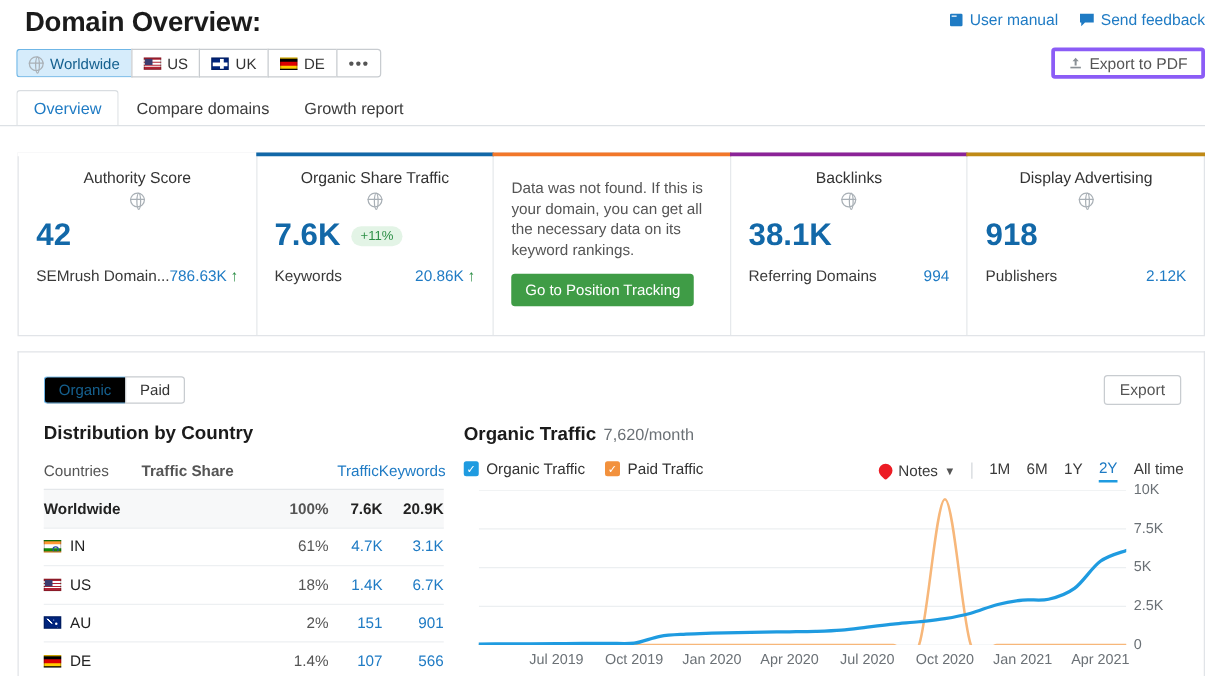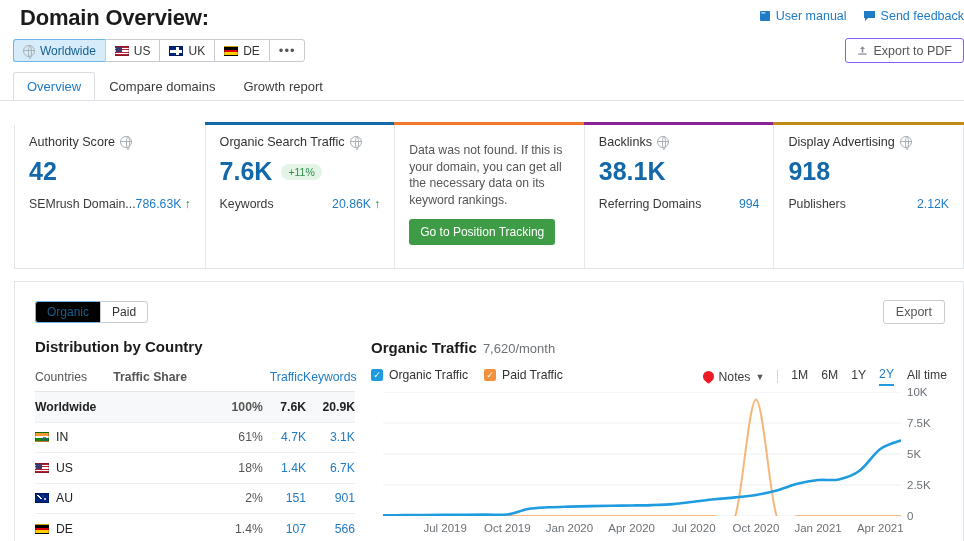--- a/index.html
+++ b/index.html
@@ -41,29 +41,29 @@
   .f-au::after { content:""; position:absolute; right:2px; top:4px; width:2px; height:2px; background:#fff; border-radius:50%;
       box-shadow: -2px -3px 0 -.6px #fff, 1px 3px 0 -.7px #fff; }
   .dots { letter-spacing: 1px; font-size: 13px; line-height: 8px; color:#555; }
 
   .tabs { position: absolute; left: 13px; top: 72px; display: flex; align-items: flex-end; }
   .tab { padding: 6px 13px 7px; font-size: 13px; color: #3b3b3b; cursor: pointer; border: 1px solid transparent; border-bottom: none; }
   .tab.act { color: #1f7bc4; background: #fff; border-color: #d9dde1; border-radius: 3px 3px 0 0; }
   .tabline { position: absolute; left: 0; right: 0; top: 100px; border-bottom: 1px solid #dde1e5; }
 
   .pdf { position: absolute; right: 0px; top: 38px; height: 25px; padding: 0 11px; display: flex; align-items: center; gap: 6px;
-         border: 1px solid #8b5cf6; border-radius: 3px; background: #fff; font-size: 12.5px; color: #555; cursor: pointer; }
+         border: 3px solid #8b5cf6; border-radius: 3px; background: #fff; font-size: 12.5px; color: #555; cursor: pointer; }
 
   
   .cards { position: absolute; left: 14px; top: 122px; width: 950px; height: 147px; display: flex;
            border: 1px solid #e1e4e8; background: #fff; }
   .card { flex: 1 1 0; border-right: 1px solid #e6e9ec; padding: 12px 14px 0; position: relative; }
   .card:last-child { border-right: none; }
   .card .accent { position: absolute; left: -1px; right: -1px; top: -1px; height: 3px; }
-  .c-hd { font-size: 12.6px; color: #333; display: flex; align-items: center; gap: 5px; }
+  .c-hd { font-size: 12.6px; color: #333; display: flex; align-items: center; gap: 5px; flex-direction: column; }
   .big { font-size: 25px; font-weight: bold; color: #1268a8; margin-top: 8px; display: flex; align-items: center; gap: 9px; }
   .badge { font-size: 10.5px; font-weight: normal; color: #2d8f47; background: #e3f4e6; border-radius: 9px; padding: 2px 7px; }
   .c-row { margin-top: 11px; display: flex; align-items: center; font-size: 12.3px; color: #3a3a3a; }
   .c-row .lbl { flex: 1; white-space: nowrap; overflow: hidden; }
   .c-row .val { color: #1f7bc4; }
   .arrow-up { color: #2d8f47; margin-left: 3px; }
   .note { font-size: 12.2px; color: #555; line-height: 16.5px; margin-top: 7px; }
   .gobtn { margin-top: 11px; display: inline-block; background: #3f9c46; color: #fff; font-size: 12px;
            padding: 6px 11px; border-radius: 3px; cursor: pointer; }
 
@@ -203,21 +203,21 @@
       <div class="c-row">
         <span class="lbl">SEMrush Domain...</span>
         <span class="val">786.63K</span>
         <span class="arrow-up">↑</span>
       </div>
     </div>
 
     <div class="card">
       <div class="accent" style="background:#1268a8"></div>
       <div class="c-hd">
-        <span>Organic Search Traffic</span>
+        <span>Organic Share Traffic</span>
         <span class="globe"></span>
       </div>
       <div class="big">
         <span>7.6K</span>
         <span class="badge">+11%</span>
       </div>
       <div class="c-row">
         <span class="lbl">Keywords</span>
         <span class="val">20.86K</span>
         <span class="arrow-up">↑</span>

